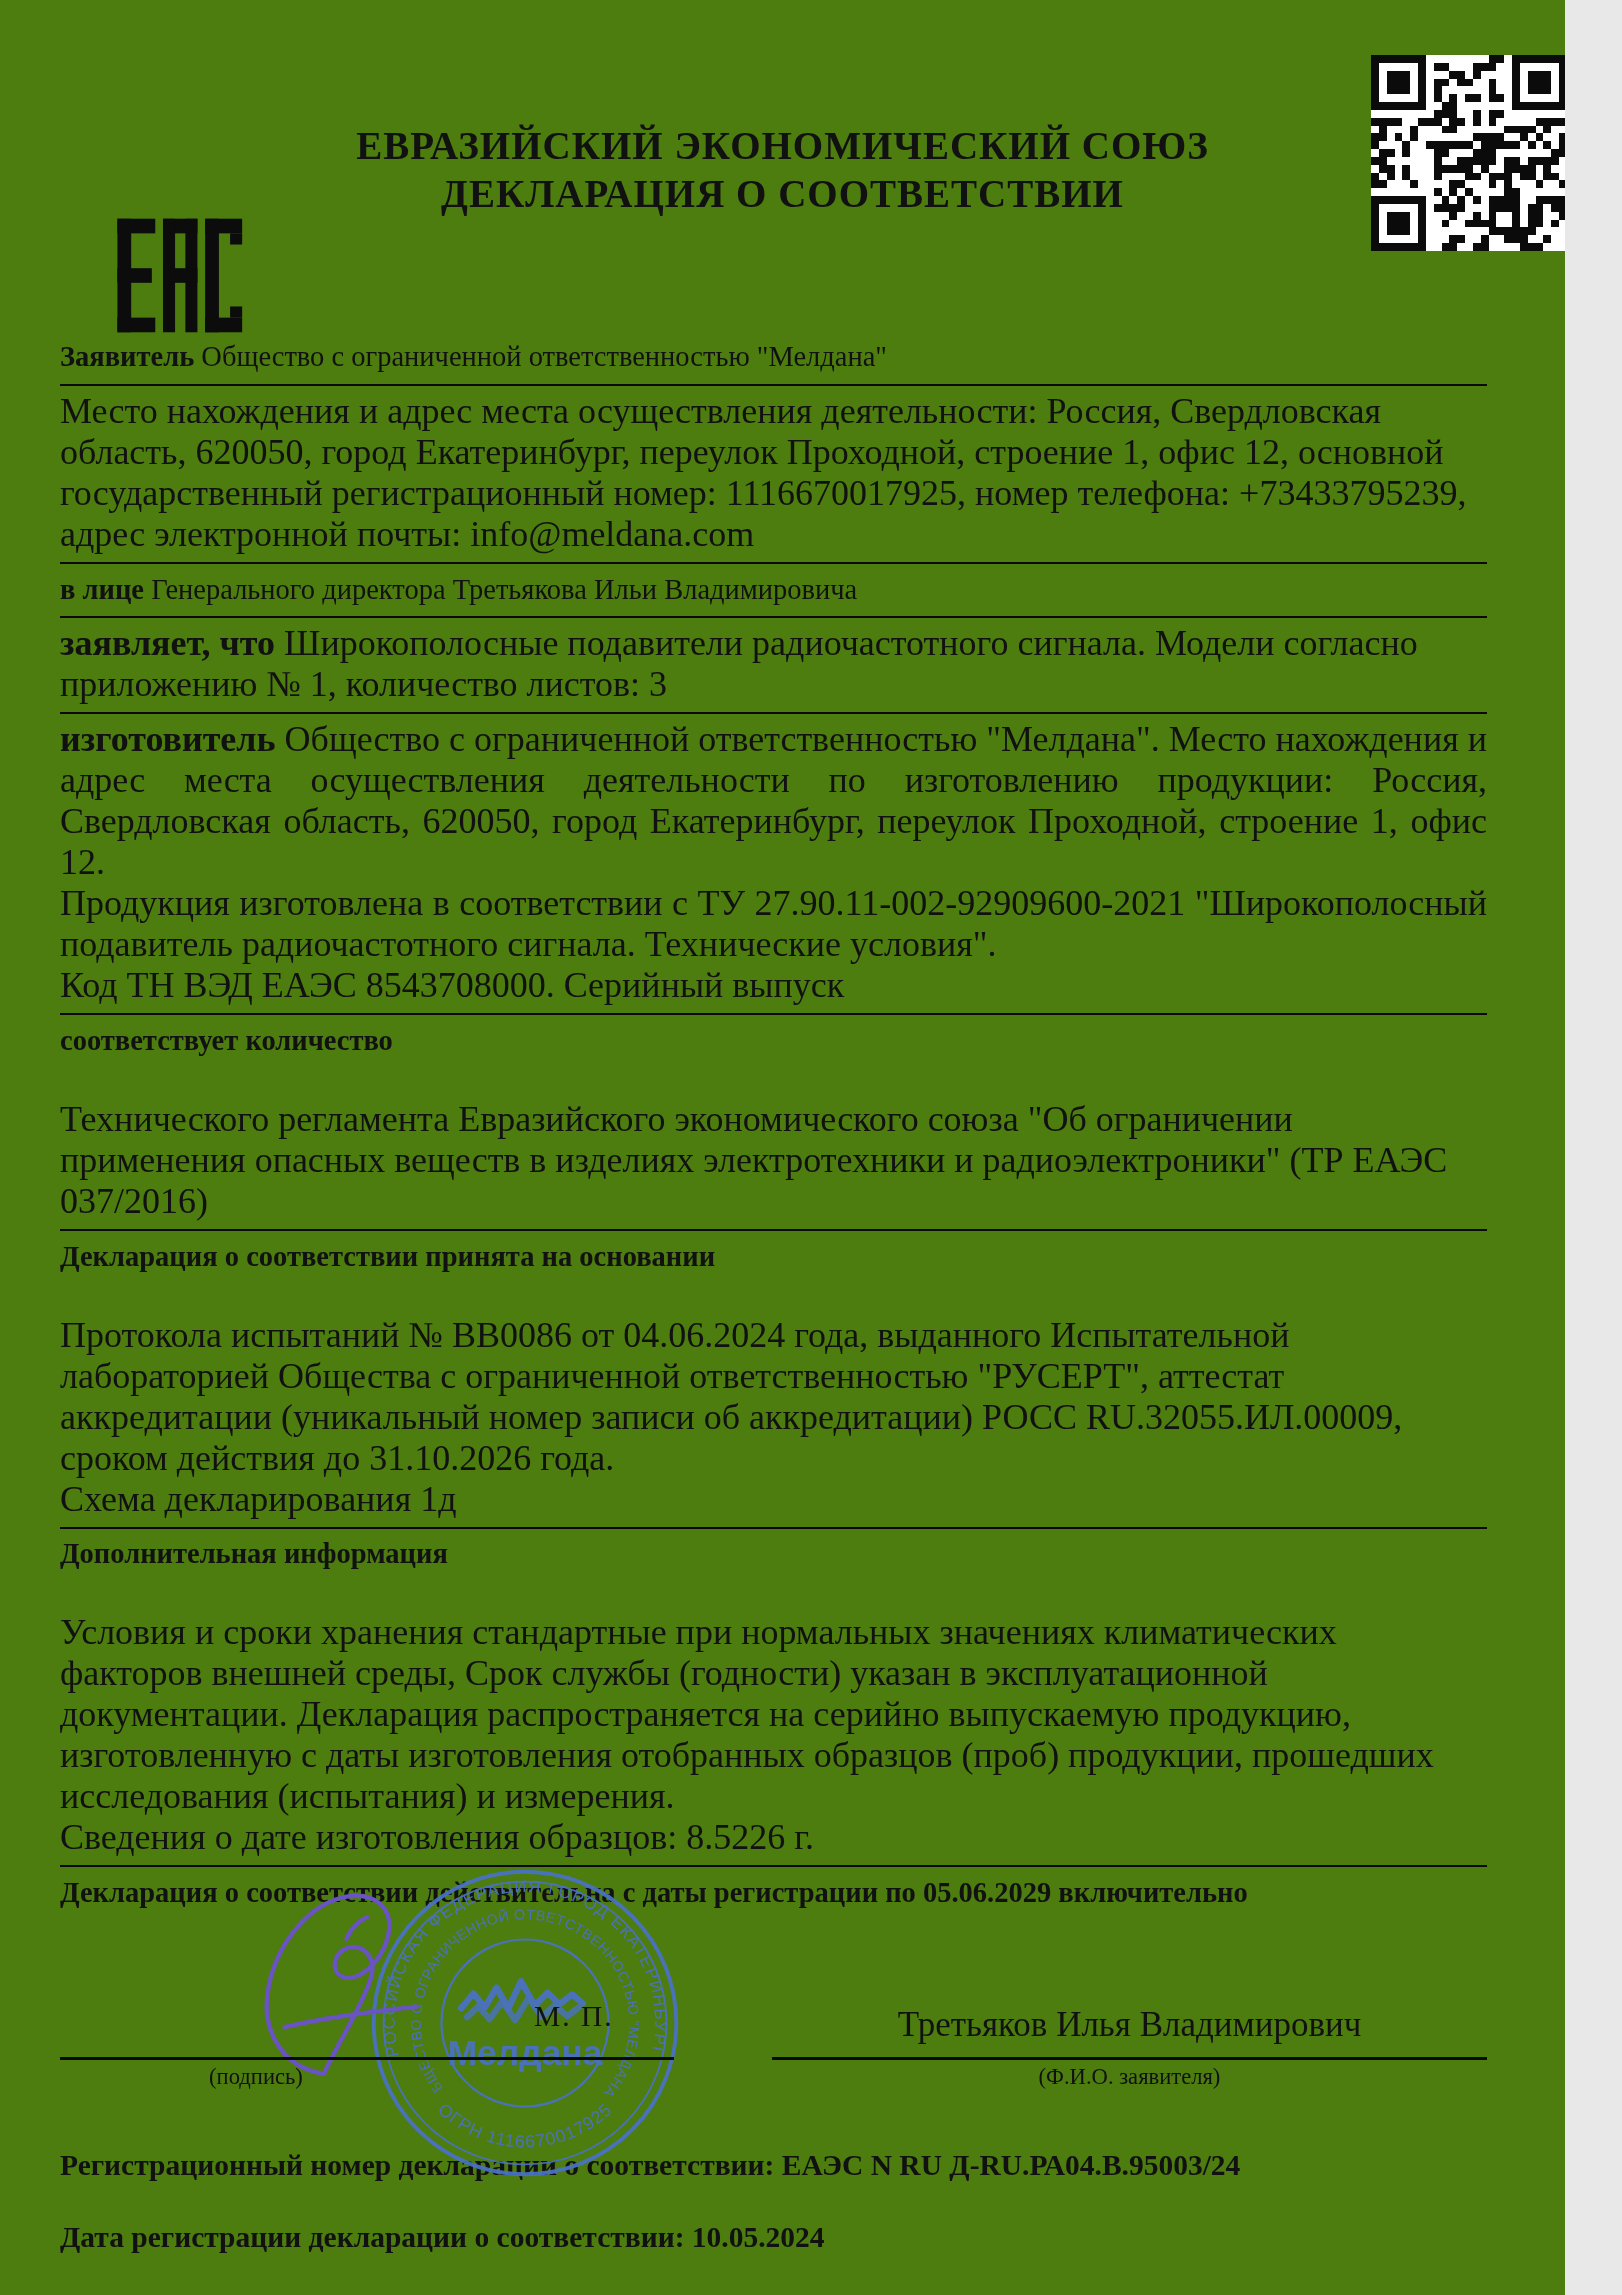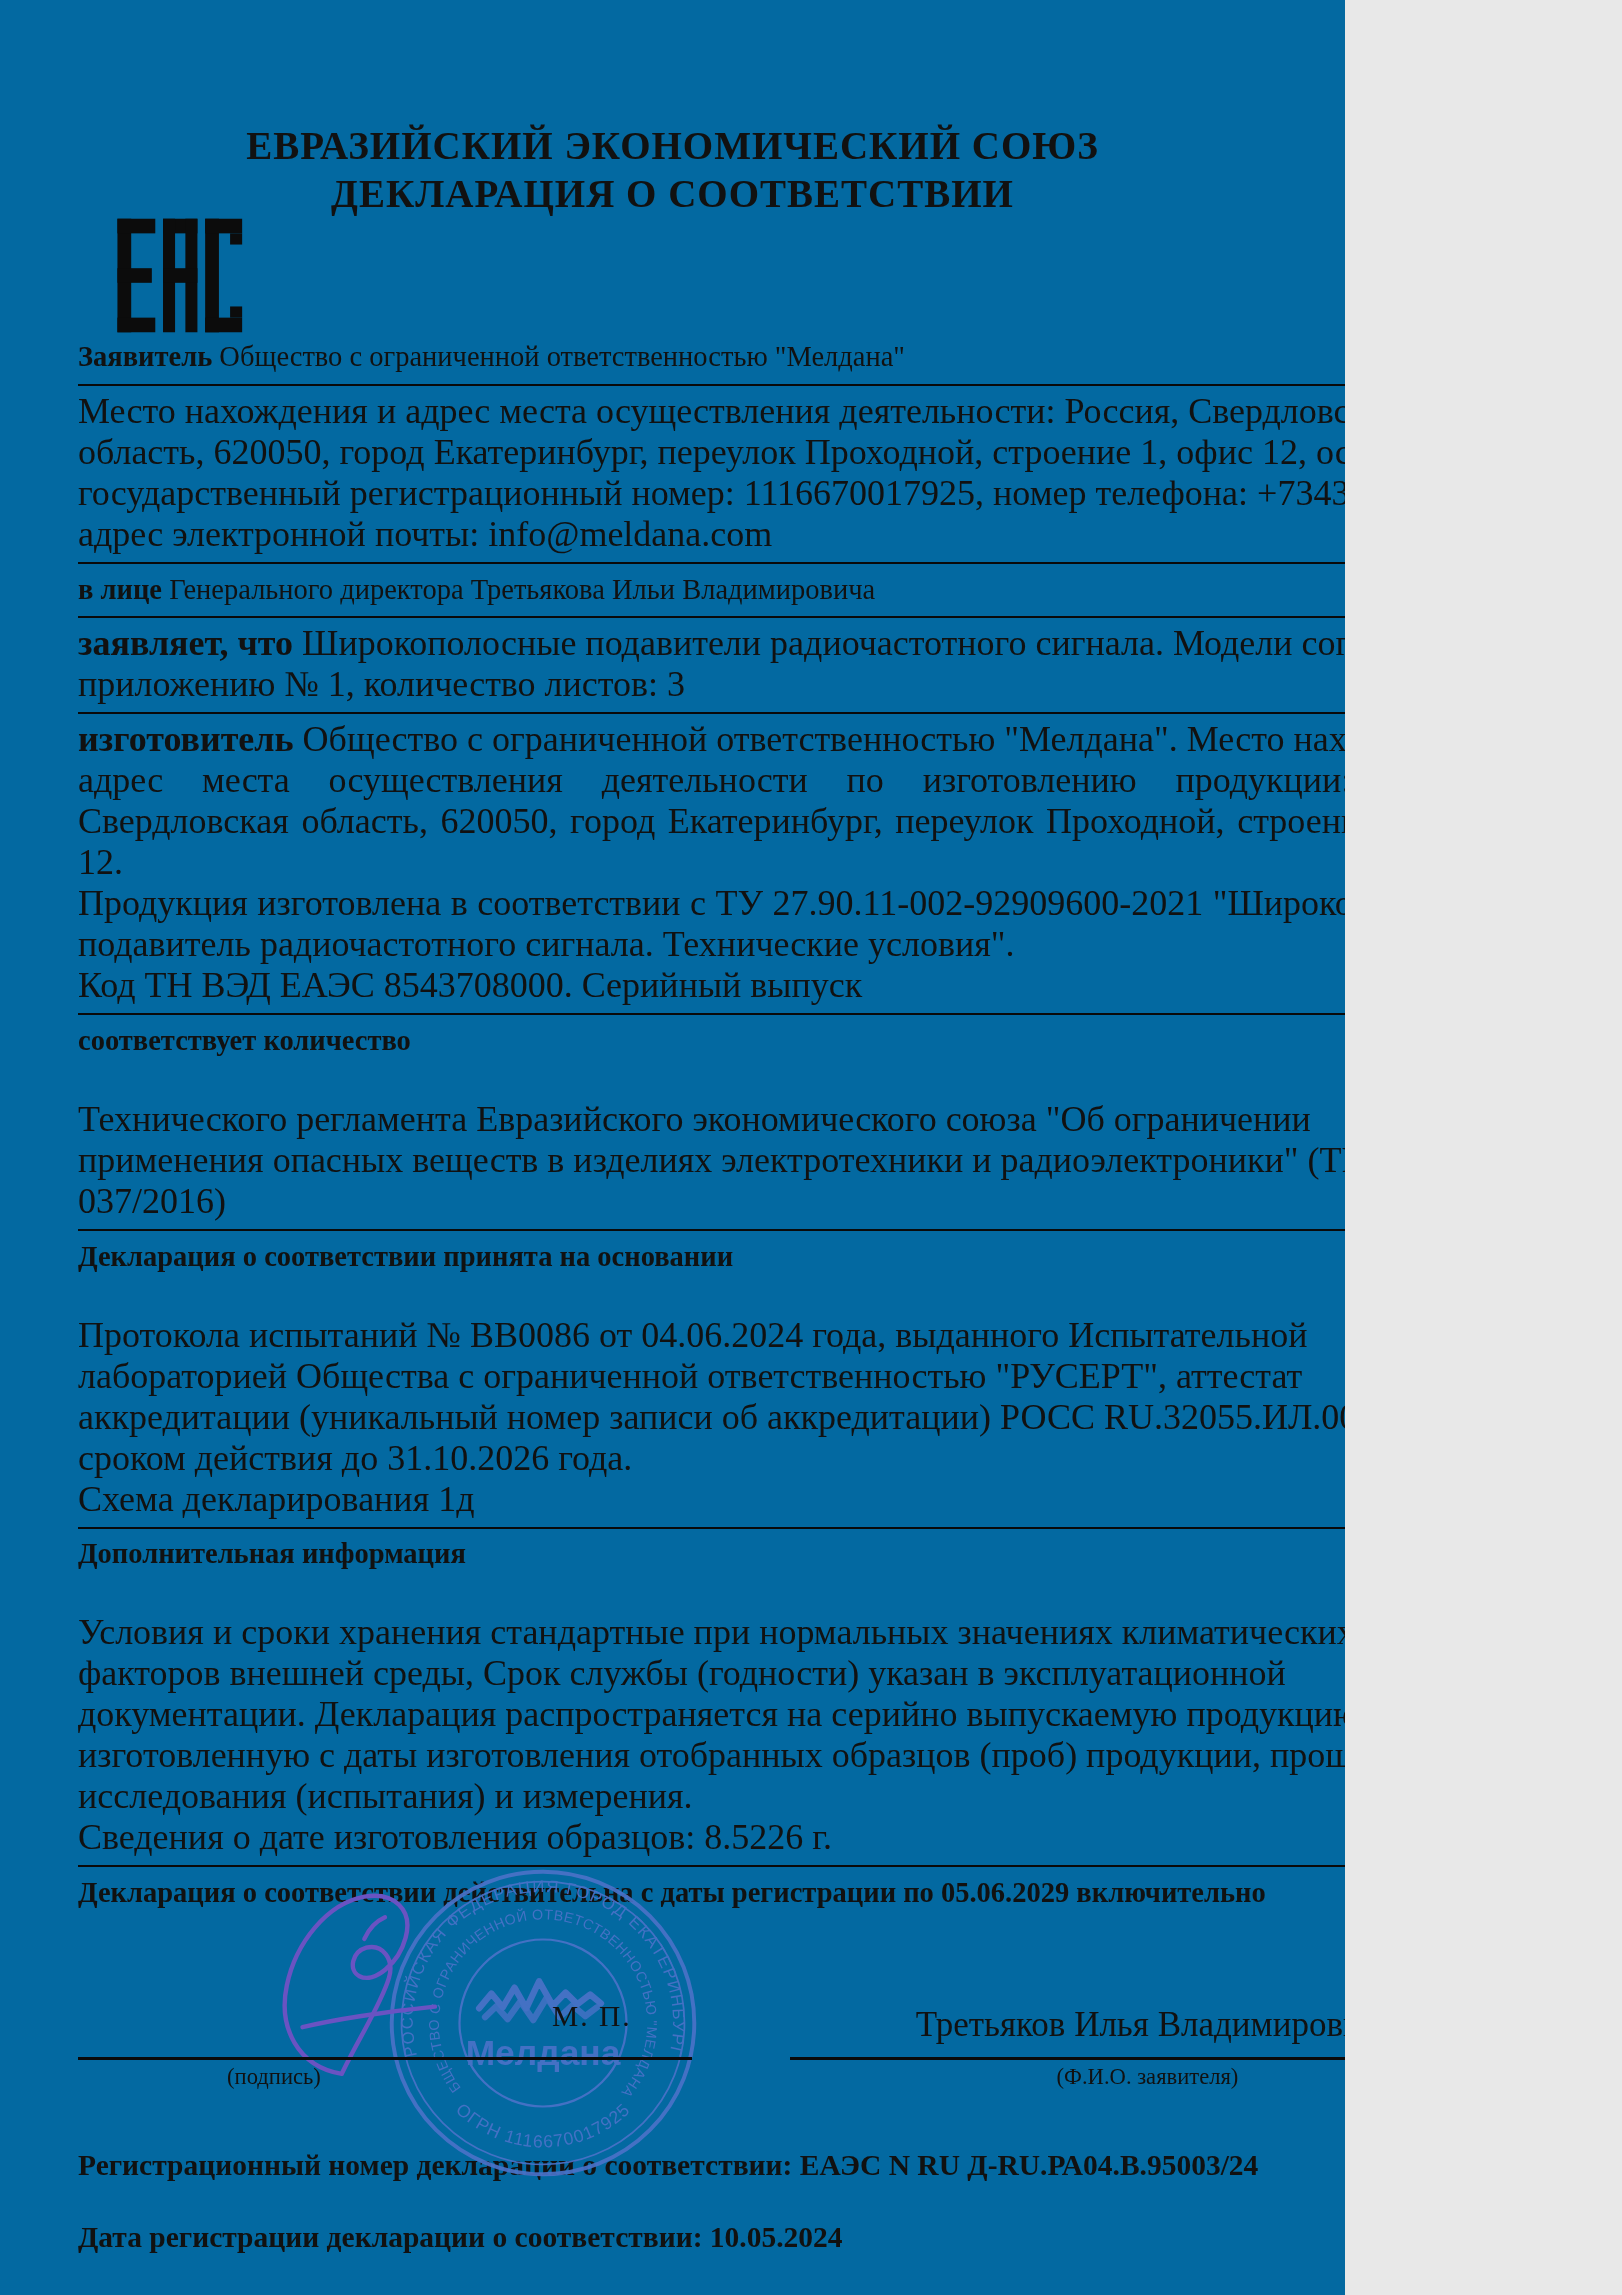--- a/index.html
+++ b/index.html
@@ -1,26 +1,26 @@
 <!DOCTYPE html>
 <html style="font-size:7.9px"><head>
 <meta charset="utf-8">
 <style>
   html,body{margin:0;padding:0;background:#e8e8e8;}
   .page{
     position:relative;
-    width:1345px;height:2295px;
-    background:#0369a1;
+    width:1565px;height:2295px;
+    background:#4d7c0f;
     font-family:"Liberation Serif", serif;
     color:#111;
     overflow:hidden;
   }
   .content{
     position:relative;
-    margin:0 78px;
+    margin:0 60px;
     width:1427px;
   }
   
   .eac-logo{position:absolute;left:114px;top:210px;width:129px;height:131px;}
   .qr{position:absolute;left:1371px;top:55px;width:196px;height:196px;}
   .title-wrap{padding-top:122px;text-align:center;}
   .title-line{
     font-size:39px;font-weight:bold;line-height:48px;letter-spacing:1px;
     width:1031px;margin:0 auto;
   }

